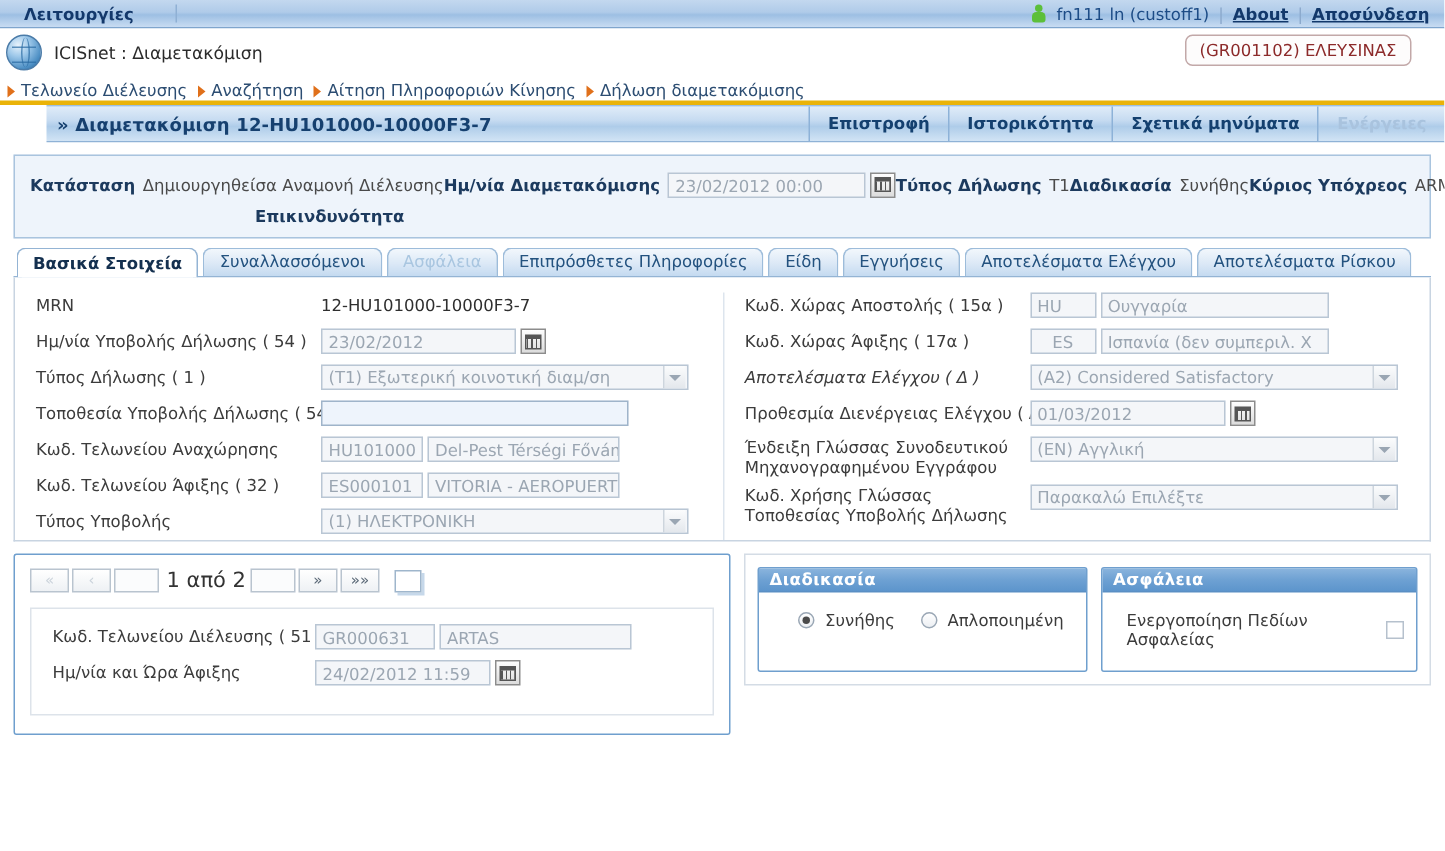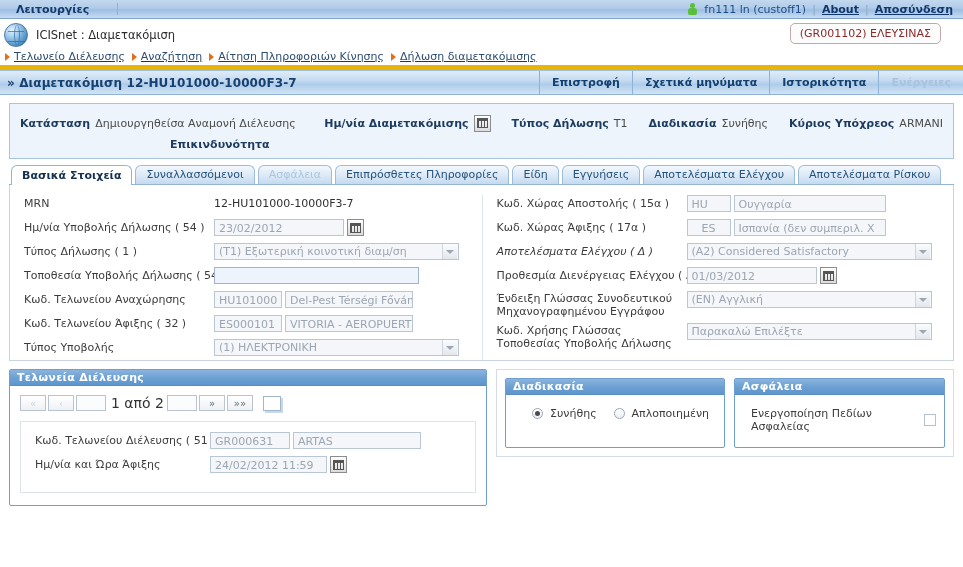--- a/index.html
+++ b/index.html
@@ -114,24 +114,23 @@
     color: #8c2a2a;
     font-size: 11px;
     padding: 3px 9px;
     white-space: nowrap;
   }
 
   
   .breadcrumb {
     height: 20px;
     background: #ffffff;
-    display: flex; align-items: flex-start;
+    display: flex; align-items: flex-end;
     padding-left: 2px;
-    border-bottom: 5px solid #eab308;
-    text-decoration: underline;
+    border-bottom: 3px solid #eab308;
   }
   .crumb {
     display: inline-flex; align-items: center;
     color: #2c4d72;
     font-size: 11px;
     cursor: pointer;
     margin-right: 4px;
   }
   .crumb .arrow {
     width: 0; height: 0;
@@ -140,21 +139,21 @@
     border-bottom: 4px solid transparent;
     margin: 0 4px 0 3px;
   }
 
   
   .actionbar {
     height: 25px;
     background: linear-gradient(to bottom, #e0ecf8 0%, #c6dbf1 40%, #aecce9 58%, #d2e4f5 100%);
     border-top: 1px solid #9dbfe0;
     border-bottom: 1px solid #8fb2d6;
-    display: flex; align-items: stretch;
+    display: flex; align-items: stretch; margin-left: 31px;
   }
   .doc-title {
     flex: 1 1 auto;
     display: flex; align-items: center;
     padding-left: 7px;
     color: #16406f;
     font-weight: bold;
     font-size: 12px;
     letter-spacing: .1px;
   }
@@ -480,34 +479,35 @@
   </span>
   <span class="crumb">
     <span class="arrow"></span>
     <span>Δήλωση διαμετακόμισης</span>
   </span>
 </div>
 
 <div class="actionbar">
   <div class="doc-title">» Διαμετακόμιση 12-HU101000-10000F3-7</div>
   <div class="act-btn">Επιστροφή</div>
+  <div class="act-btn">Ιστορικότητα</div>
   <div class="act-btn">Σχετικά μηνύματα</div>
-  <div class="act-btn">Ιστορικότητα</div>
   <div class="act-btn disabled">Ενέργειες</div>
 </div>
 
 <div class="page">
 
   <div class="summary">
     <div class="summary-row">
       <span class="sum-lbl">Κατάσταση</span>
       <span class="sum-val">Δημιουργηθείσα Αναμονή Διέλευσης</span>
       <span class="gap-lg"></span>
       <span class="sum-lbl">Ημ/νία Διαμετακόμισης</span>
       <span style="display:flex;align-items:center;gap:3px;margin-left:5px;">
+        <span class="inp" style="width:132px;">23/02/2012 00:00</span>
         <span class="cal-btn">
             <span class="cal-glyph"></span>
           </span>
       </span>
       <span class="gap-md"></span>
       <span class="sum-lbl">Τύπος Δήλωσης</span>
       <span class="sum-val">T1</span>
       <span class="gap-md"></span>
       <span class="sum-lbl">Διαδικασία</span>
       <span class="sum-val">Συνήθης</span>
@@ -636,21 +636,20 @@
               <i></i>
             </span>
         </span>
       </div>
     </div>
   </div>
 
   <div class="bottom">
 
     <div class="panel" style="width:478px;">
-      <div class="panel-hd">Τελωνεία Διέλευσης</div>
       <div class="panel-bd">
 
         <div class="pager">
           <span class="pg-btn dim">«</span>
           <span class="pg-btn dim">‹</span>
           <span class="pg-field"></span>
           <span class="pg-txt">1 από 2</span>
           <span class="pg-field"></span>
           <span class="pg-btn" style="color:#5d6b79;">»</span>
           <span class="pg-btn" style="color:#5d6b79;">»»</span>

